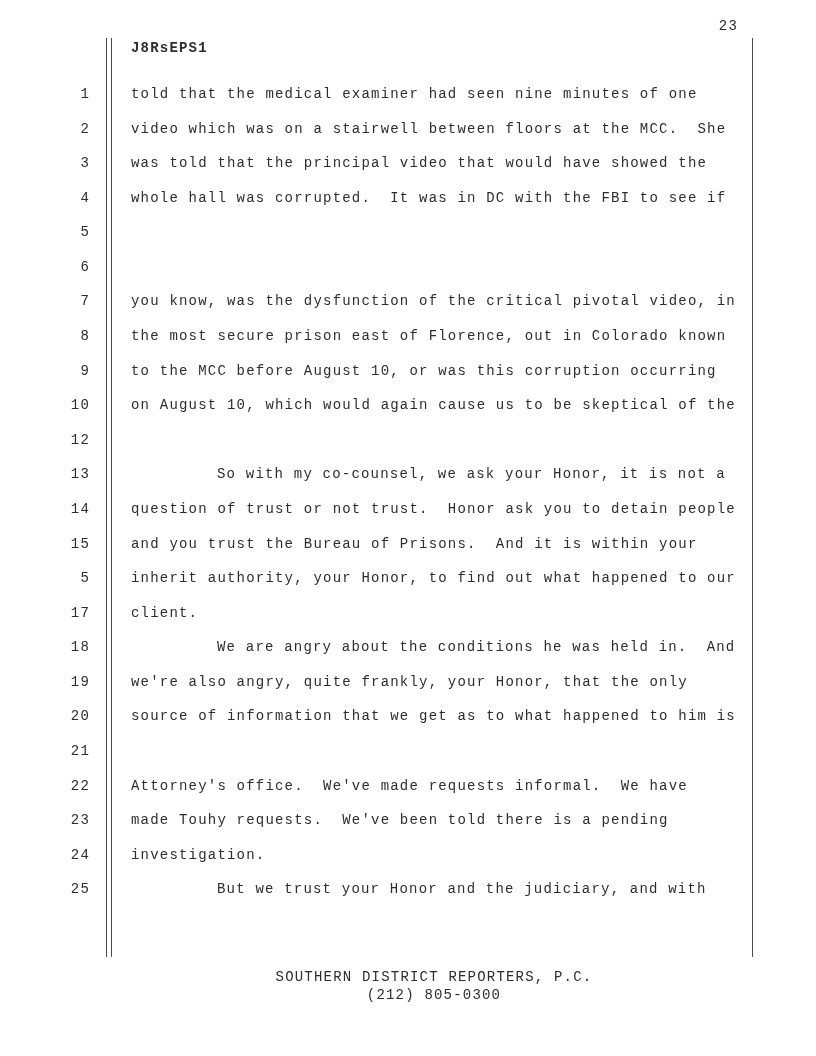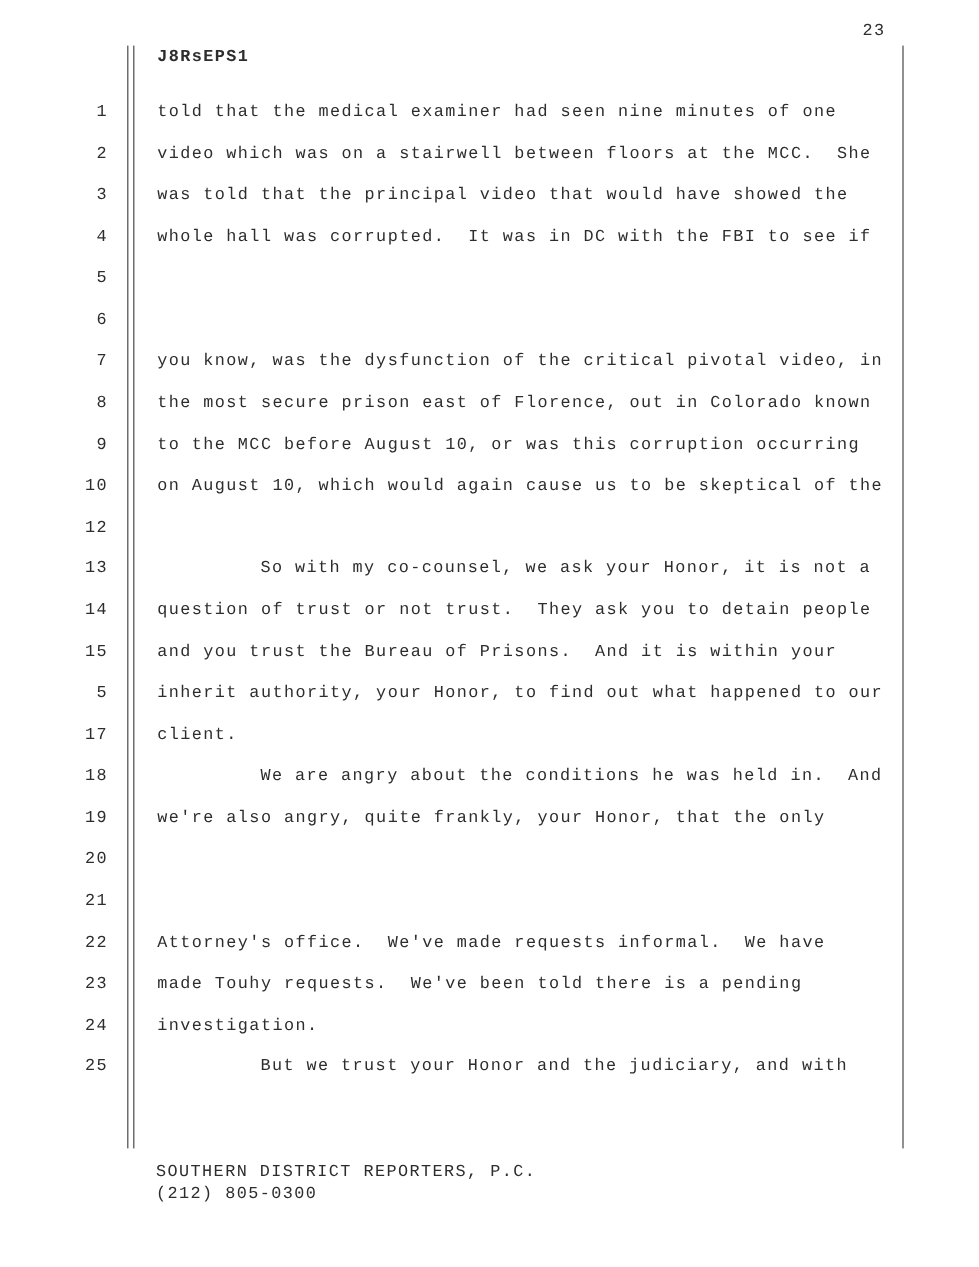--- a/index.html
+++ b/index.html
@@ -82,20 +82,21 @@
   }
   .txt.indent {
     padding-left: 86px;
   }
   
   #footer {
     position: absolute;
     top: 969px;
     left: 130px;
     width: 608px;
+    text-align: center;
     font-size: 14px;
     letter-spacing: 1.2px;
     line-height: 17.5px;
   }
 </style>
 </head>
 <body>
 
 <div id="page-number" class="mono">23</div>
 
@@ -145,21 +146,21 @@
     </div>
     <div class="row">
       <div class="num">12</div>
     </div>
     <div class="row">
       <div class="num">13</div>
       <div class="txt indent">So with my co-counsel, we ask your Honor, it is not a</div>
     </div>
     <div class="row">
       <div class="num">14</div>
-      <div class="txt">question of trust or not trust.  They ask you to detain people</div>
+      <div class="txt">question of trust or not trust.  Honor ask you to detain people</div>
     </div>
     <div class="row">
       <div class="num">15</div>
       <div class="txt">and you trust the Bureau of Prisons.  And it is within your</div>
     </div>
     <div class="row">
       <div class="num">5</div>
       <div class="txt">inherit authority, your Honor, to find out what happened to our</div>
     </div>
     <div class="row">
@@ -169,20 +170,21 @@
     <div class="row">
       <div class="num">18</div>
       <div class="txt indent">We are angry about the conditions he was held in.  And</div>
     </div>
     <div class="row">
       <div class="num">19</div>
       <div class="txt">we're also angry, quite frankly, your Honor, that the only</div>
     </div>
     <div class="row">
       <div class="num">20</div>
+      <div class="txt">source of information that we get as to what happened to him is</div>
     </div>
     <div class="row">
       <div class="num">21</div>
     </div>
     <div class="row">
       <div class="num">22</div>
       <div class="txt">Attorney's office.  We've made requests informal.  We have</div>
     </div>
     <div class="row">
       <div class="num">23</div>

